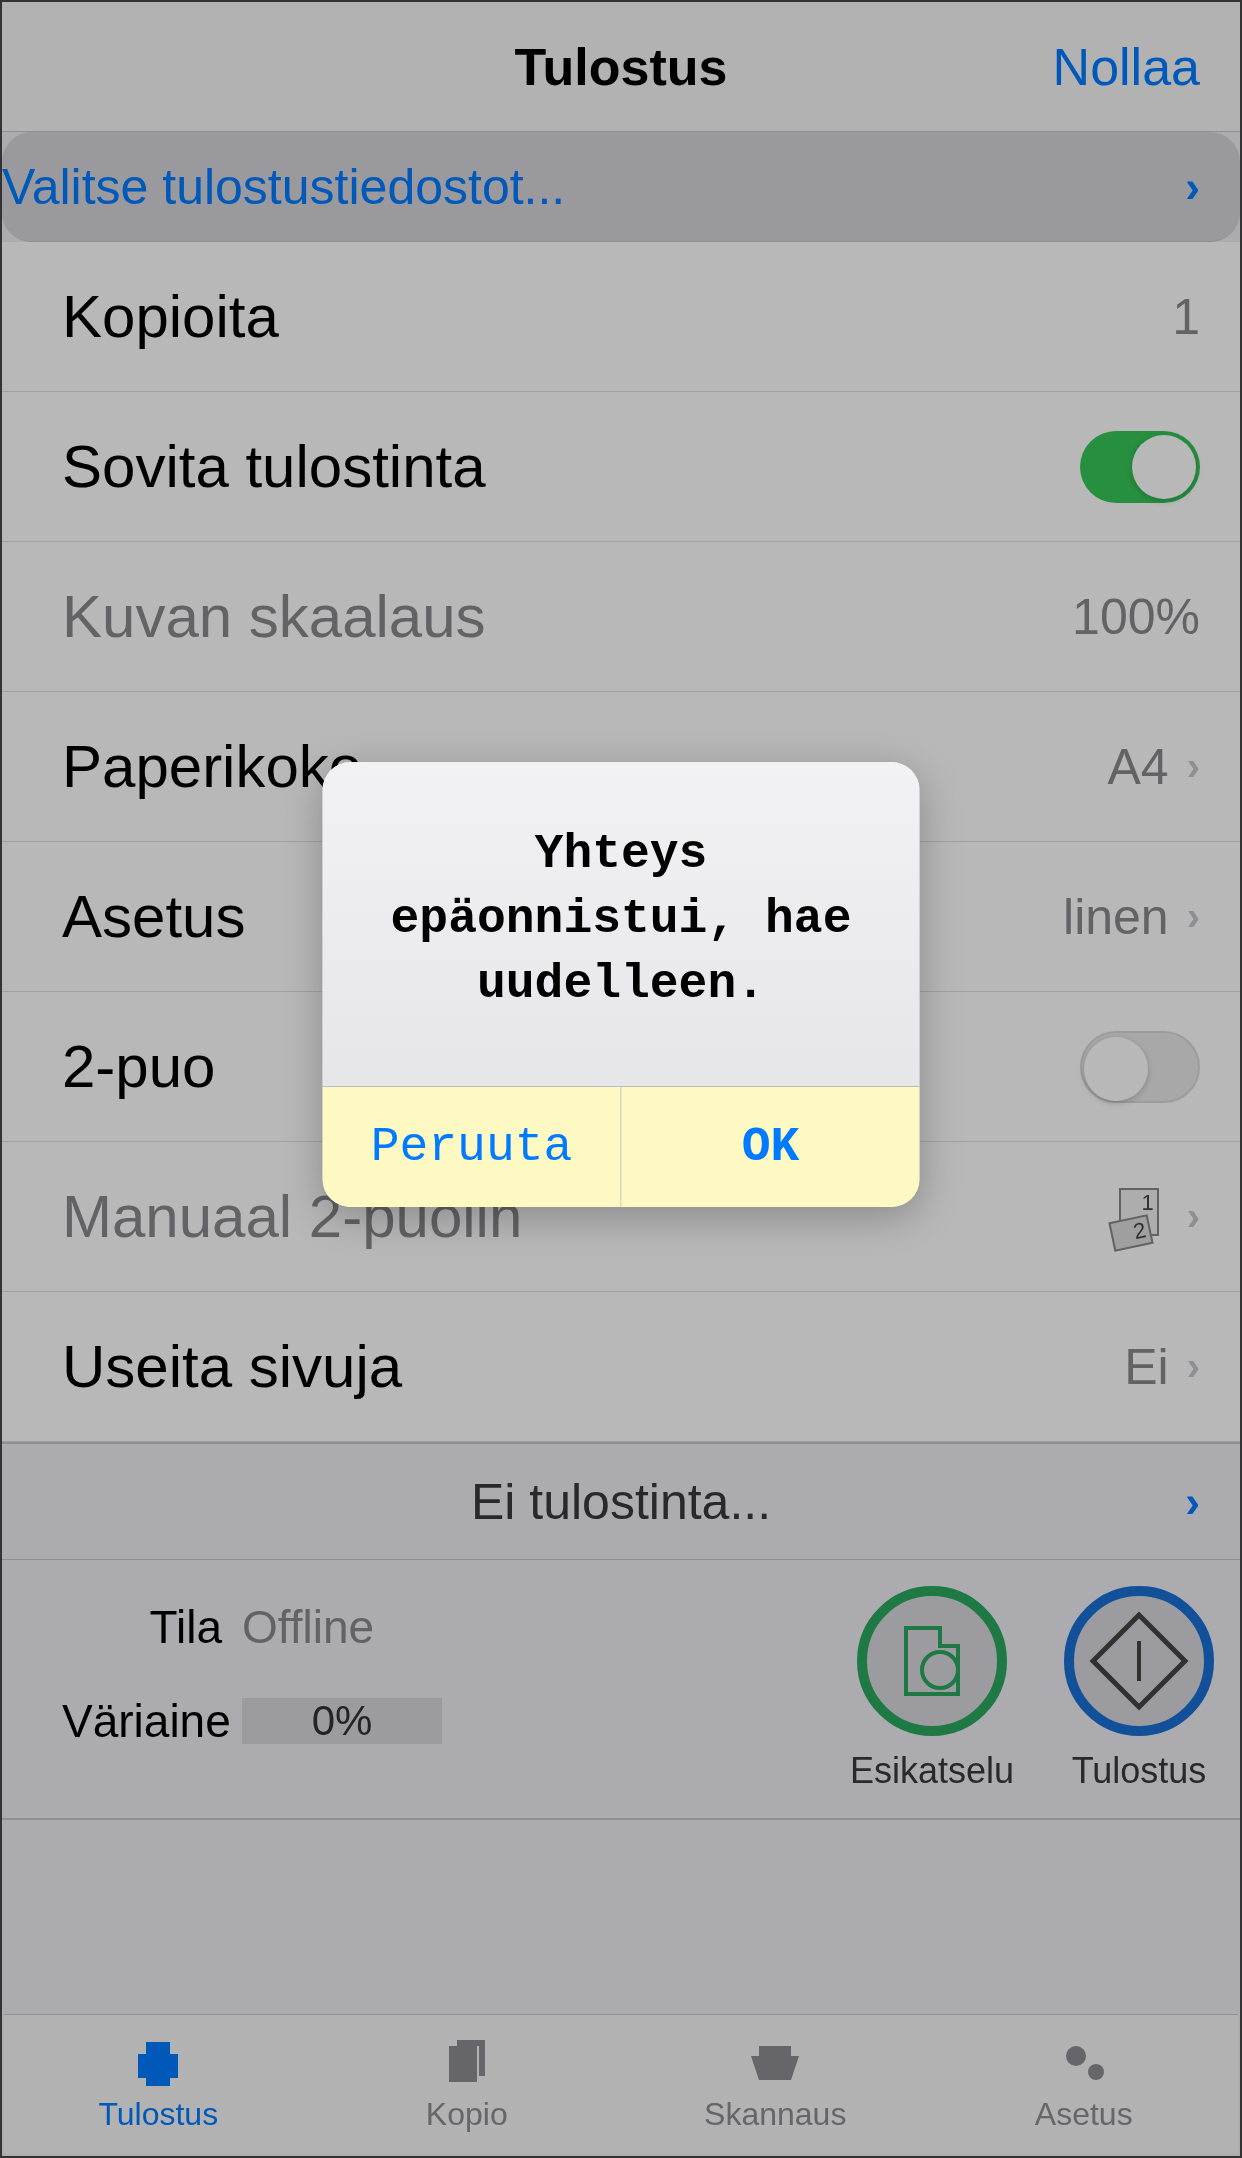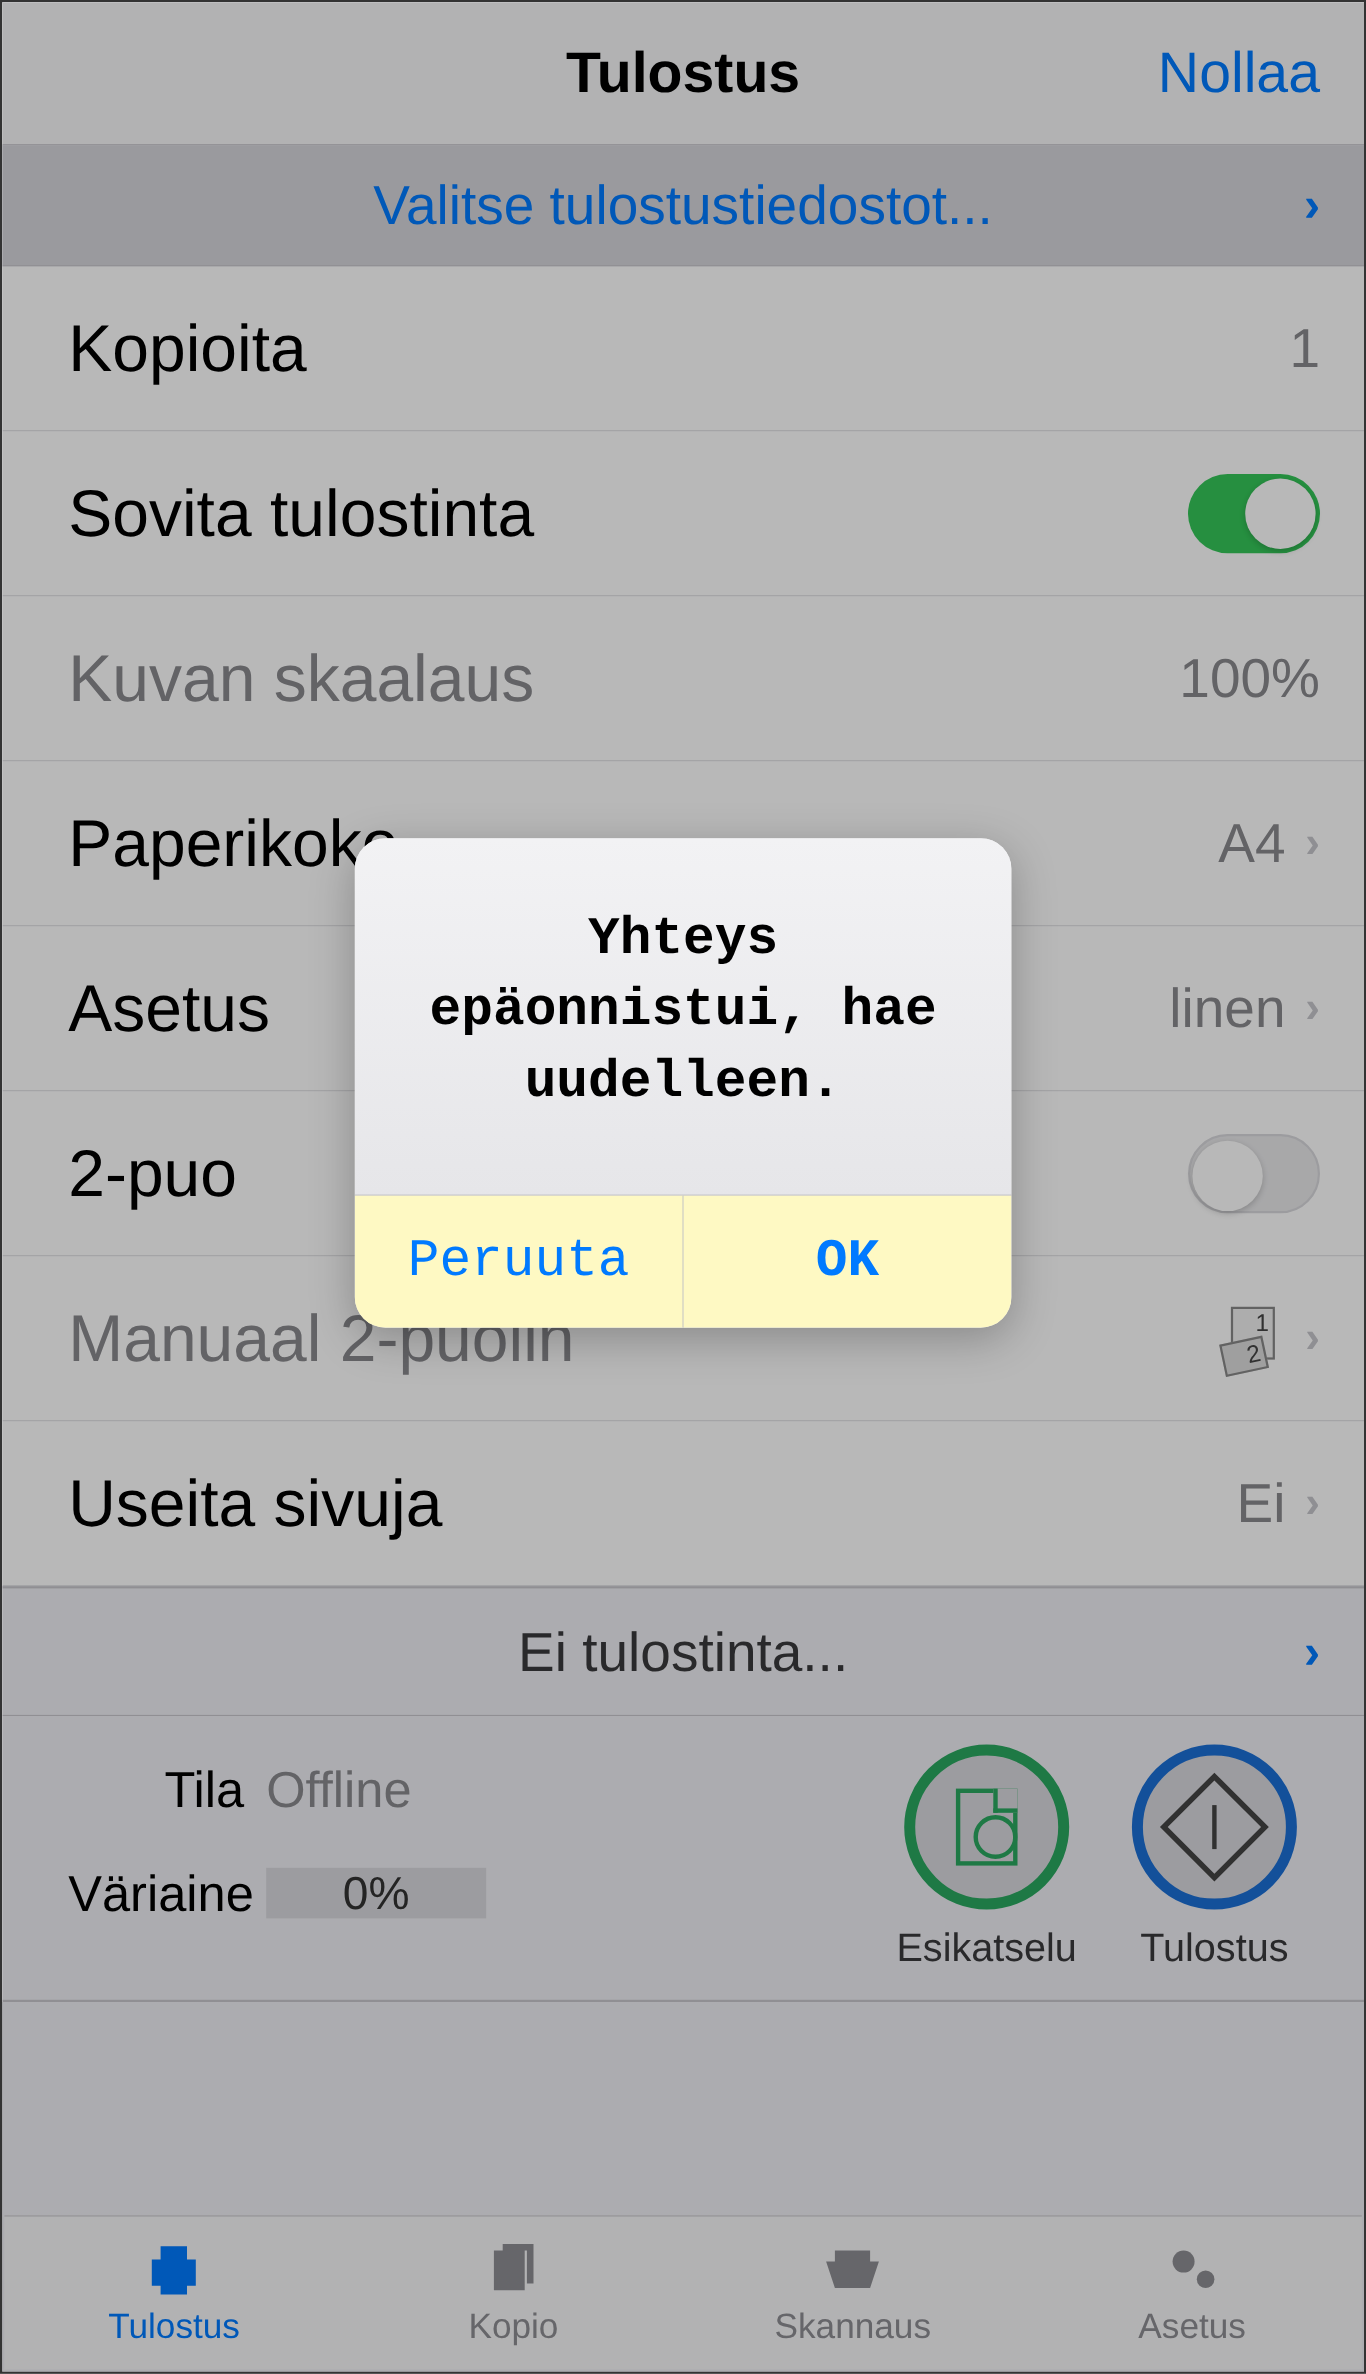--- a/index.html
+++ b/index.html
@@ -37,23 +37,23 @@
       position: absolute;
       right: 40px;
       font-size: 52px;
       color: #007aff;
     }
     .select-files {
       height: 110px;
       background: #d6d6db;
       display: flex;
       align-items: center;
-      justify-content: center;
       position: relative;
       border-bottom: 1px solid #c8c7cc;
+      border-radius: 30px;
     }
     .select-files-label {
       font-size: 50px;
       color: #007aff;
     }
     .select-files .chevron {
       position: absolute;
       right: 40px;
       color: #007aff;
       font-size: 44px;
@@ -181,21 +181,21 @@
       display: flex;
       align-items: center;
       justify-content: center;
       font-size: 42px;
       color: #333;
     }
     .action-buttons {
       display: flex;
       gap: 50px;
       align-items: center;
-      padding-right: 61px;
+      padding-right: 26px;
     }
     .circle-btn {
       display: flex;
       flex-direction: column;
       align-items: center;
       gap: 14px;
     }
     .circle-btn .circle {
       width: 150px; height: 150px;
       border-radius: 50%;

